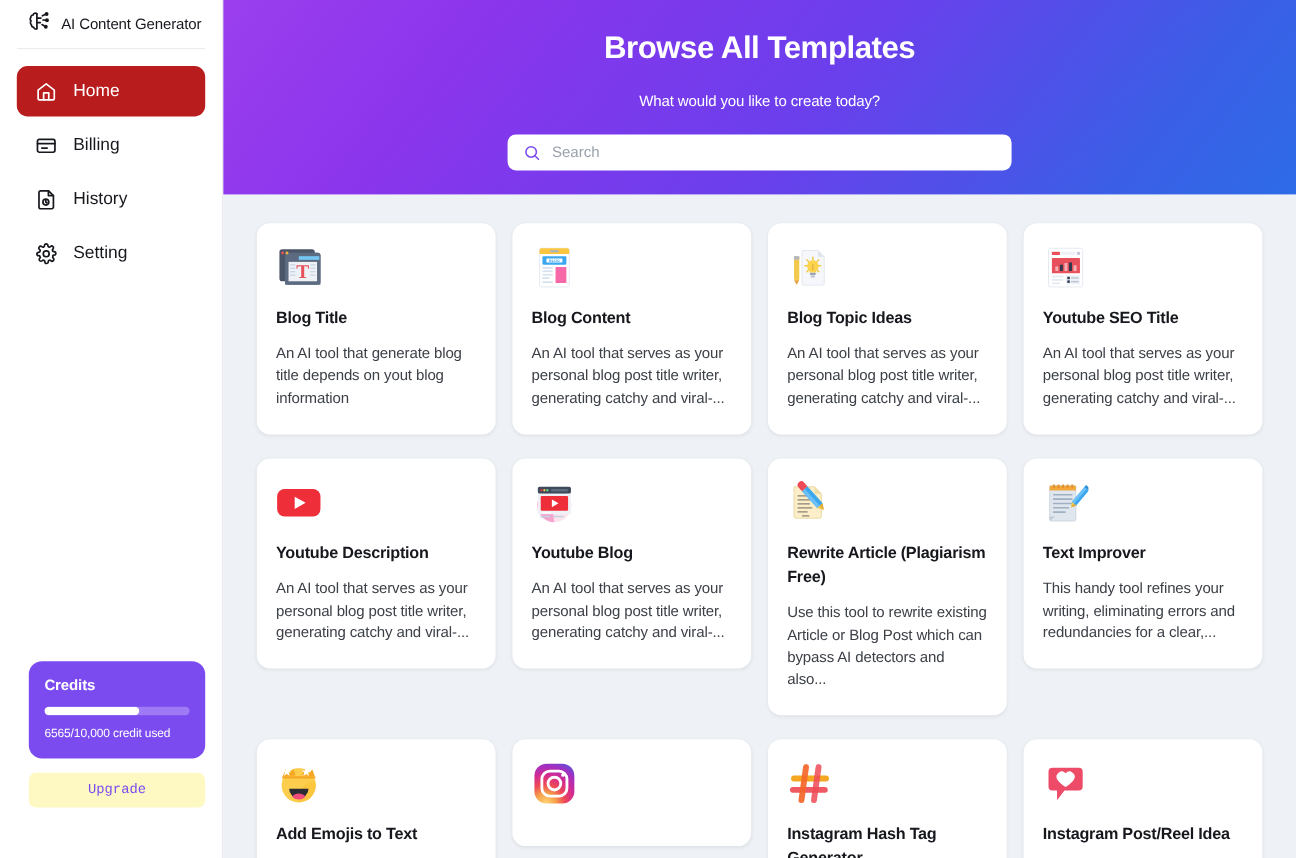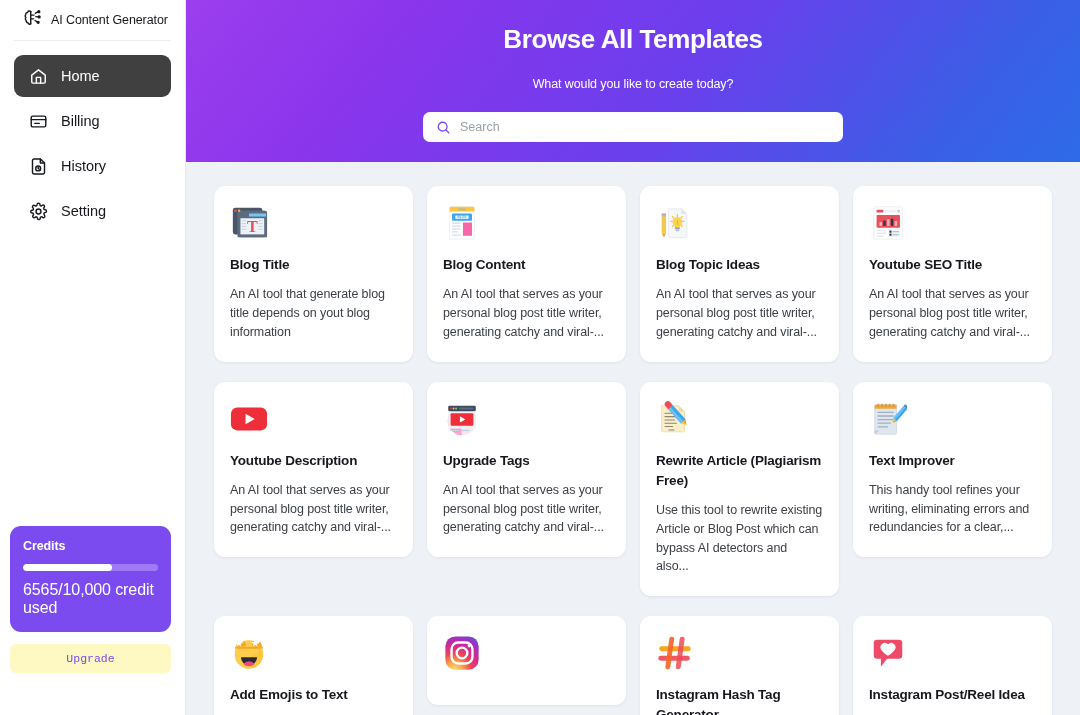--- a/index.html
+++ b/index.html
@@ -31,35 +31,35 @@
     height: 1px; background: #ebedf0; margin: 0 14px 14px 14px;
   }
   .nav { padding: 0 14px; display: flex; flex-direction: column; gap: 3px; }
   .nav-item {
     display: flex; align-items: center; gap: 13px;
     height: 42px; padding: 0 14px;
     border-radius: 9px;
     color: #16181d; font-size: 14.5px;
     cursor: pointer;
   }
-  .nav-item.active { background: #404040; color: #ffffff; text-align: center; }
+  .nav-item.active { background: #b91c1c; color: #ffffff; text-align: center; }
   .nav-item .ico { display: flex; width: 20px; height: 20px; align-items: center; justify-content: center; }
 
-  .credits-wrap { position: absolute; left: 10px; right: 14px; bottom: 42px; }
+  .credits-wrap { position: absolute; left: 24px; right: 14px; bottom: 42px; }
   .credits-card {
     background: #7B4BEF; border-radius: 11px;
     padding: 13px 13px 15px 13px; color: #fff;
   }
   .credits-title { font-size: 12.5px; font-weight: bold; letter-spacing: -0.1px; }
   .credits-bar {
     margin-top: 11px; height: 7px; border-radius: 4px;
     background: #9e7bf4; overflow: hidden;
   }
   .credits-fill { height: 100%; background: #ffffff; border-radius: 4px; }
-  .credits-label { margin-top: 10px; font-size: 16px; letter-spacing: -0.1px; }
+  .credits-label { margin-top: 10px; font-size: 10px; letter-spacing: -0.1px; }
   .upgrade-btn {
     margin-top: 12px; height: 29px; width: 100%;
     background: #fef9c3; border: none; border-radius: 6px;
     color: #7B4BEF; font-size: 11.5px; font-family: Liberation Mono, monospace;
     cursor: pointer;
   }
 
   
   .main { flex: 1; height: 715px; background: #eef1f5; overflow: hidden; position: relative; }
   .banner {
@@ -342,21 +342,21 @@
               <rect x="8" y="14" width="24" height="13" rx="1" fill="#ee2f3a"></rect>
               <path d="M17.8 17.2v6.6l5.8-3.3z" fill="#ffffff"></path>
               <g fill="#ffffff" opacity="0.75">
                 <rect x="9.5" y="28" width="8" height="1.2"></rect>
               </g>
               <g fill="#c3d2e2">
                 <rect x="7.5" y="31.4" width="9" height="1.3"></rect>
                 <rect x="19" y="31.4" width="9" height="1.3"></rect>
               </g>
             </svg></div>
-          <div class="card-title">Upgrade Tags</div>
+          <div class="card-title">Youtube Blog</div>
           <div class="card-desc">An AI tool that serves as your personal blog post title writer, generating catchy and viral-...</div>
         </div>
         <div class="card">
           <div class="card-icon"><svg viewBox="0 0 40 40" width="38" height="38">
               <path d="M6 6h18l6 6v20a1.5 1.5 0 0 1-1.5 1.5H7.5A1.5 1.5 0 0 1 6 32z" fill="#fbeec8" stroke="#e9d79b" stroke-width="0.8"></path>
               <path d="M24 6l6 6h-6z" fill="#eadca4"></path>
               <g stroke="#8c8372" stroke-width="1.1" stroke-linecap="round">
                 <path d="M9.5 14h12"></path>
                 <path d="M9.5 17.5h14"></path>
                 <path d="M9.5 21h10"></path>

